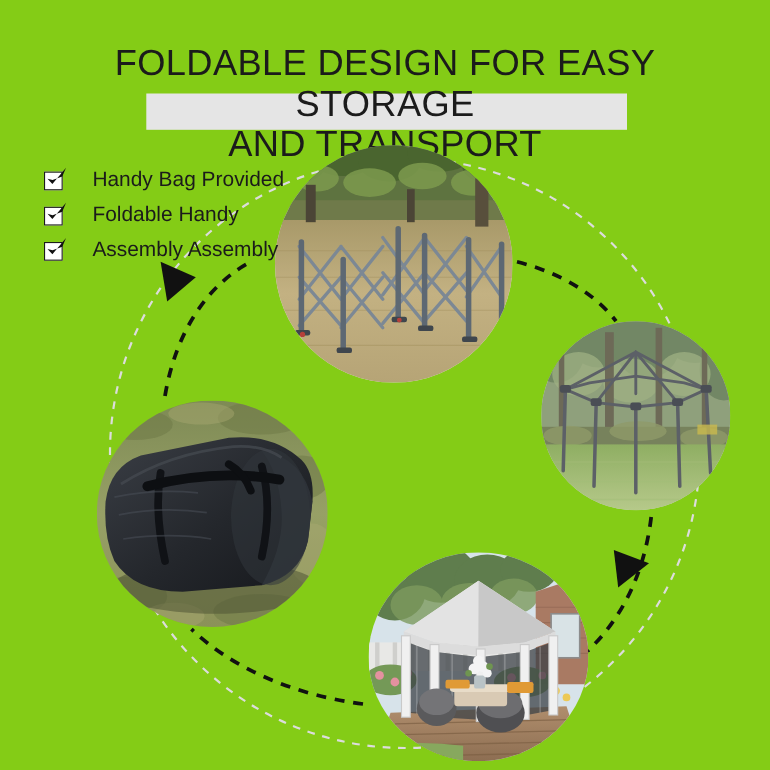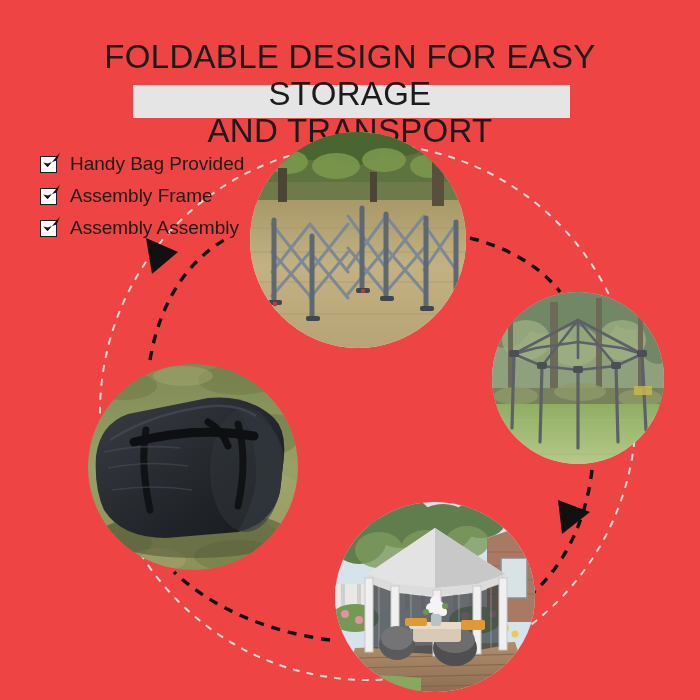--- a/index.html
+++ b/index.html
@@ -9,21 +9,21 @@
     background: #ffffff;
   }
   body {
     font-family: "Liberation Sans", sans-serif;
     -webkit-font-smoothing: antialiased;
   }
   #page {
     position: relative;
     width: 700px;
     height: 700px;
-    background: #ef4444;
+    background: #84cc16;
     overflow: hidden;
   }
 
   
   .title-band {
     position: absolute;
     left: 133px;
     top: 85px;
     width: 437px;
     height: 33px;
@@ -69,21 +69,21 @@
   }
   .check-box svg {
     position: absolute;
     left: -2px;
     top: -7px;
     width: 24px;
     height: 24px;
     overflow: visible;
   }
   .check-label {
-    margin-left: 13px;
+    margin-left: 27px;
     font-size: 19px;
     color: #1b1b1b;
     line-height: 22px;
     white-space: nowrap;
   }
 
   
   .flow-svg {
     position: absolute;
     left: 0;
@@ -127,21 +127,21 @@
       </span>
       <span class="check-label">Handy Bag Provided</span>
     </div>
 
     <div class="check-row">
       <span class="check-box">
         <svg viewBox="0 0 24 24" aria-hidden="true">
           <path d="M4.2 12.4 L8.6 17.2 L21.0 2.4 L17.6 10.4 L8.8 13.6 Z" fill="#111111"></path>
         </svg>
       </span>
-      <span class="check-label">Assembly Frame</span>
+      <span class="check-label">Foldable Handy</span>
     </div>
 
     <div class="check-row">
       <span class="check-box">
         <svg viewBox="0 0 24 24" aria-hidden="true">
           <path d="M4.2 12.4 L8.6 17.2 L21.0 2.4 L17.6 10.4 L8.8 13.6 Z" fill="#111111"></path>
         </svg>
       </span>
       <span class="check-label">Assembly Assembly</span>
     </div>

